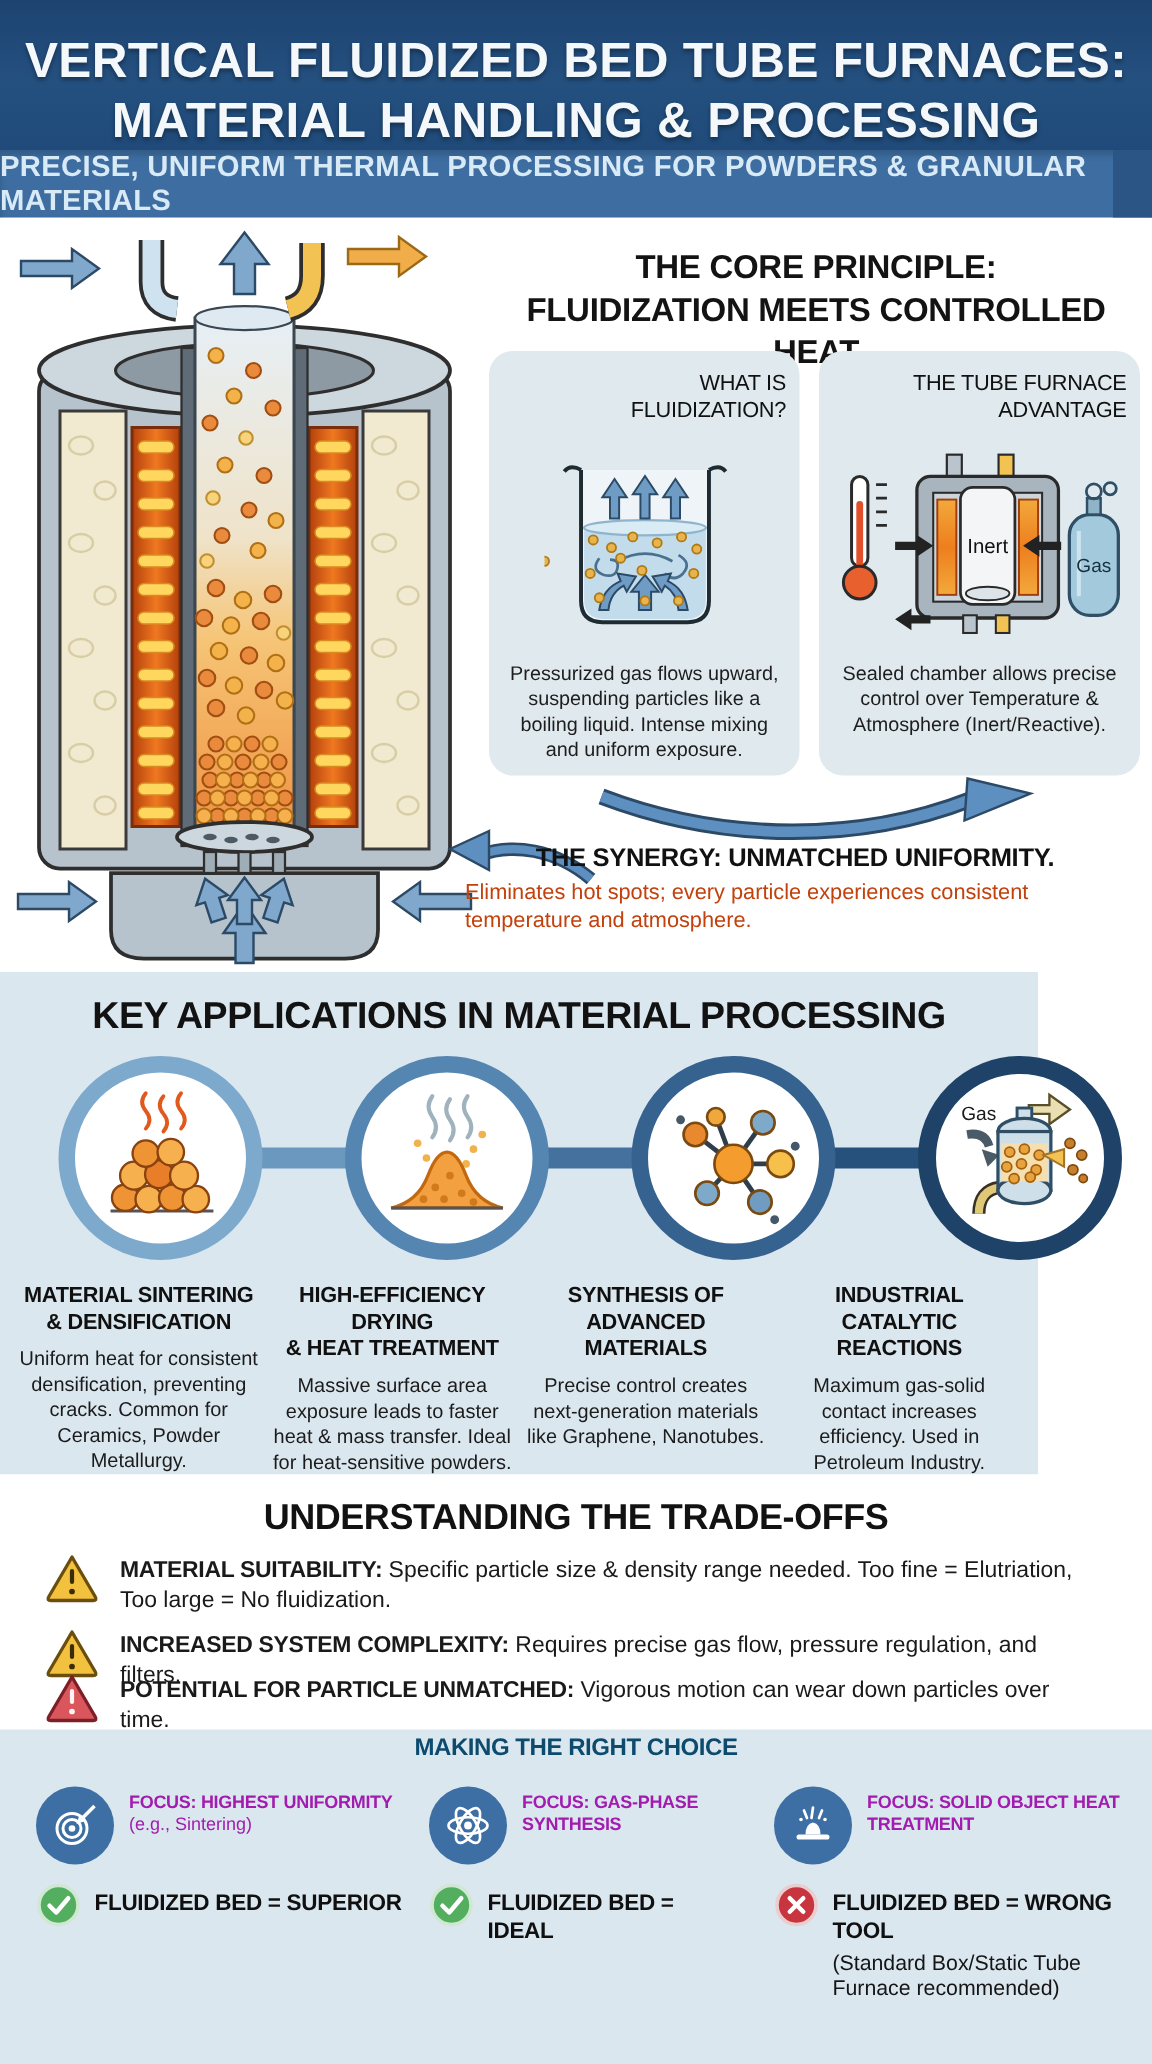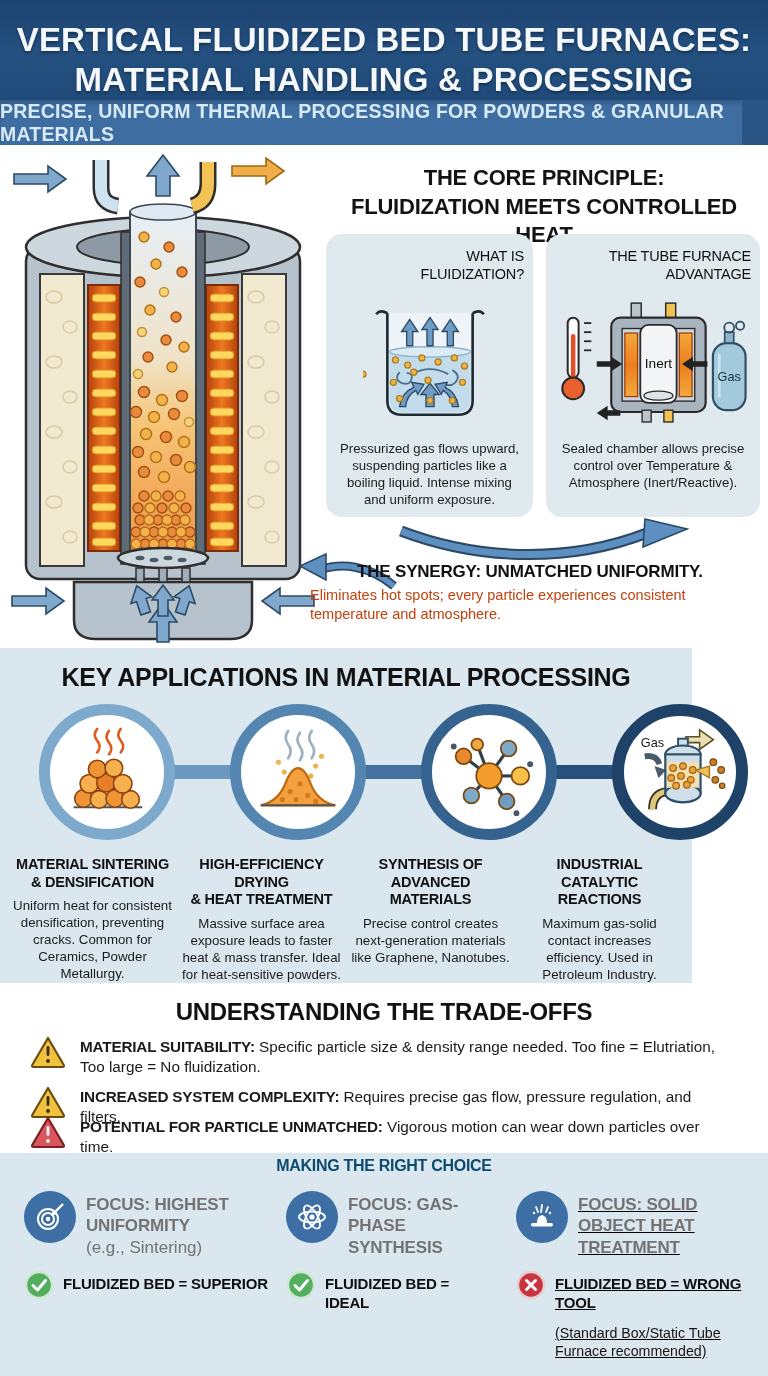--- a/index.html
+++ b/index.html
@@ -64,30 +64,30 @@
   .tradeoff-icon{flex:0 0 36px;}
   .tradeoff-text{font-size:15.3px;color:#1a1a1a;line-height:1.3;padding-top:2px;max-width:648px;}
   .tradeoff-text b{letter-spacing:-0.2px;}
   
   .choice-section{position:absolute;top:1153px;left:0;width:768px;height:223px;background:#dbe7ef;}
   .choice-heading{margin:0;padding-top:4px;text-align:center;font-size:16px;font-weight:bold;
     color:#0c4a6e;letter-spacing:-0.3px;}
   .choice-col{position:absolute;top:38px;}
   .choice-col.col0{left:24px;width:250px;}
   .choice-col.col1{left:286px;width:210px;}
-  .choice-col.col2{left:516px;width:246px;text-decoration:underline;}
+  .choice-col.col2{left:516px;width:246px;}
   .focus-row{display:flex;gap:10px;align-items:flex-start;}
   .focus-icon{flex:0 0 52px;width:52px;height:52px;border-radius:50%;background:#3d6fa5;
     display:flex;align-items:center;justify-content:center;}
-  .focus-text{font-size:17px;line-height:1.25;color:#737373;padding-top:3px;}
+  .focus-text{font-size:12px;line-height:1.25;color:#a21caf;padding-top:3px;}
   .focus-text .fb{font-weight:bold;letter-spacing:-0.2px;}
   .verdict-row{display:flex;gap:9px;align-items:flex-start;margin-top:12px;}
   .verdict-icon{flex:0 0 30px;padding-top:0;}
   .verdict-text{font-size:15px;font-weight:bold;color:#101010;line-height:1.25;padding-top:5px;letter-spacing:-0.2px;}
-  .verdict-note{font-size:14.2px;font-weight:normal;color:#151515;line-height:1.25;margin-top:13px;}
+  .verdict-note{font-size:14.2px;font-weight:normal;color:#151515;line-height:1.25;margin-top:3px;}
   svg text{font-family:"Liberation Sans",sans-serif;}
 </style>
 </head>
 <body>
 
 <div id="infographic">
 
   <div class="header">
     <div class="t1">VERTICAL FLUIDIZED BED TUBE FURNACES:</div>
     <div class="t2">MATERIAL HANDLING &amp; PROCESSING</div>

